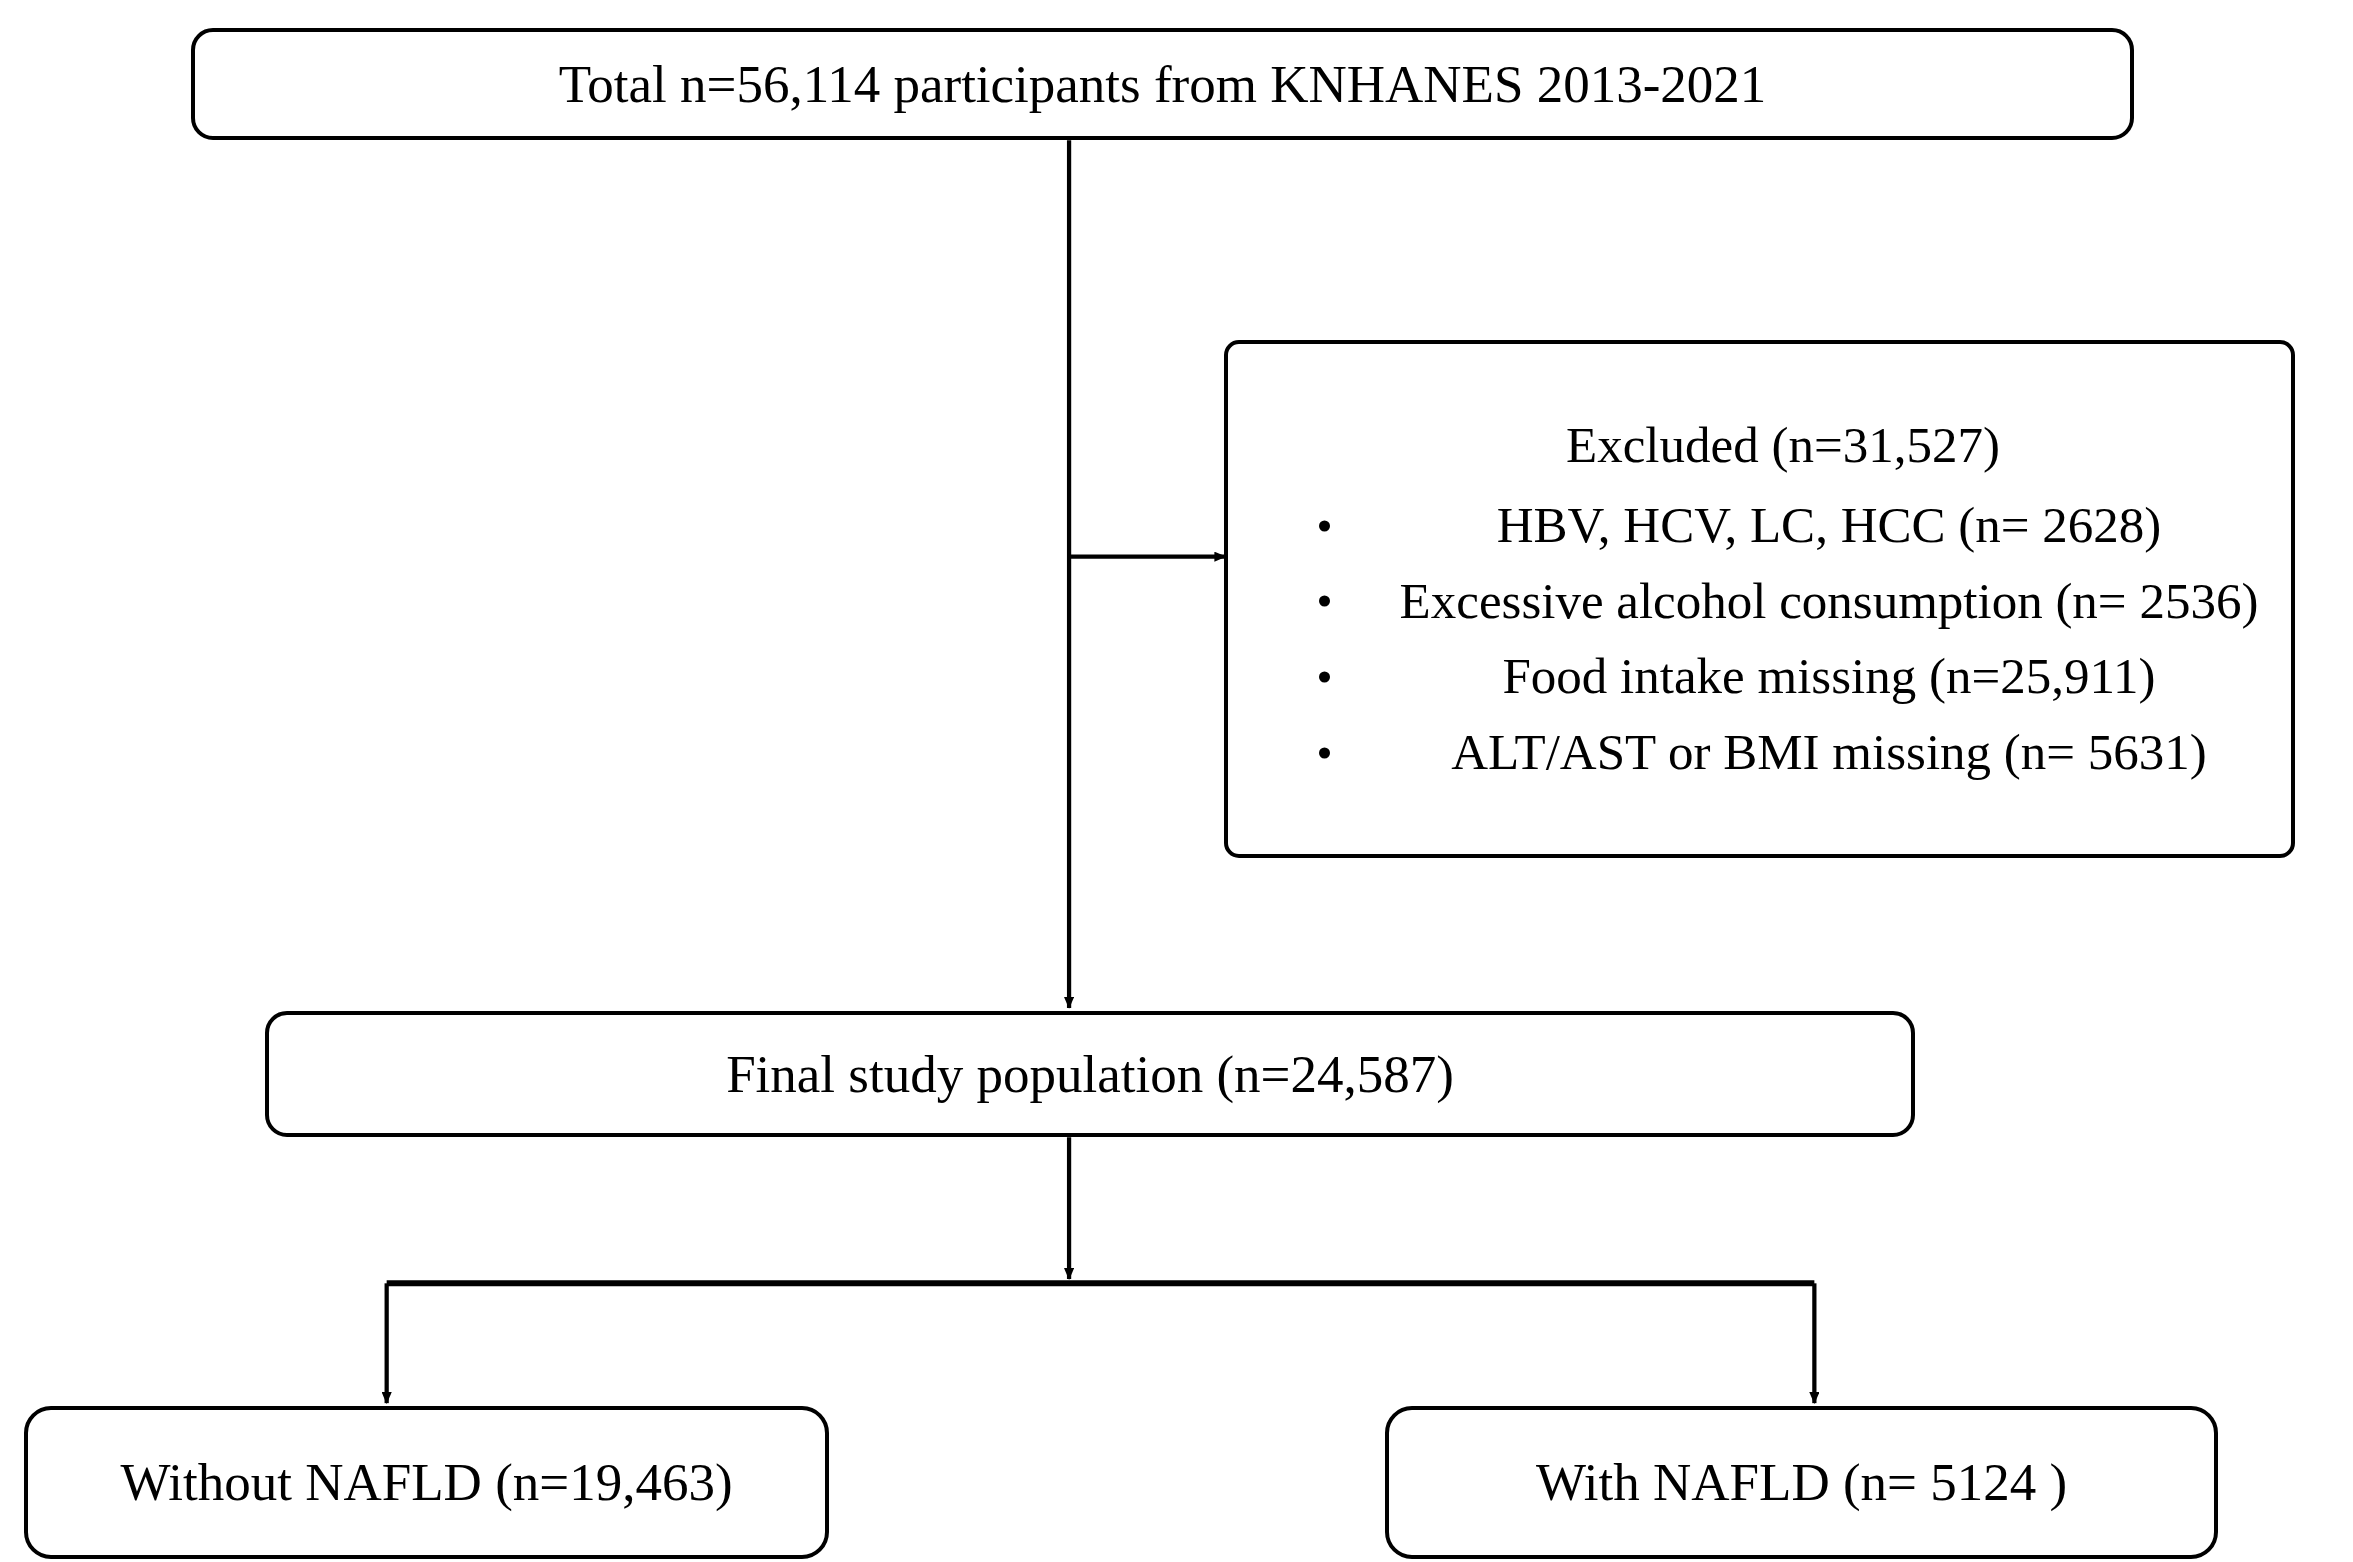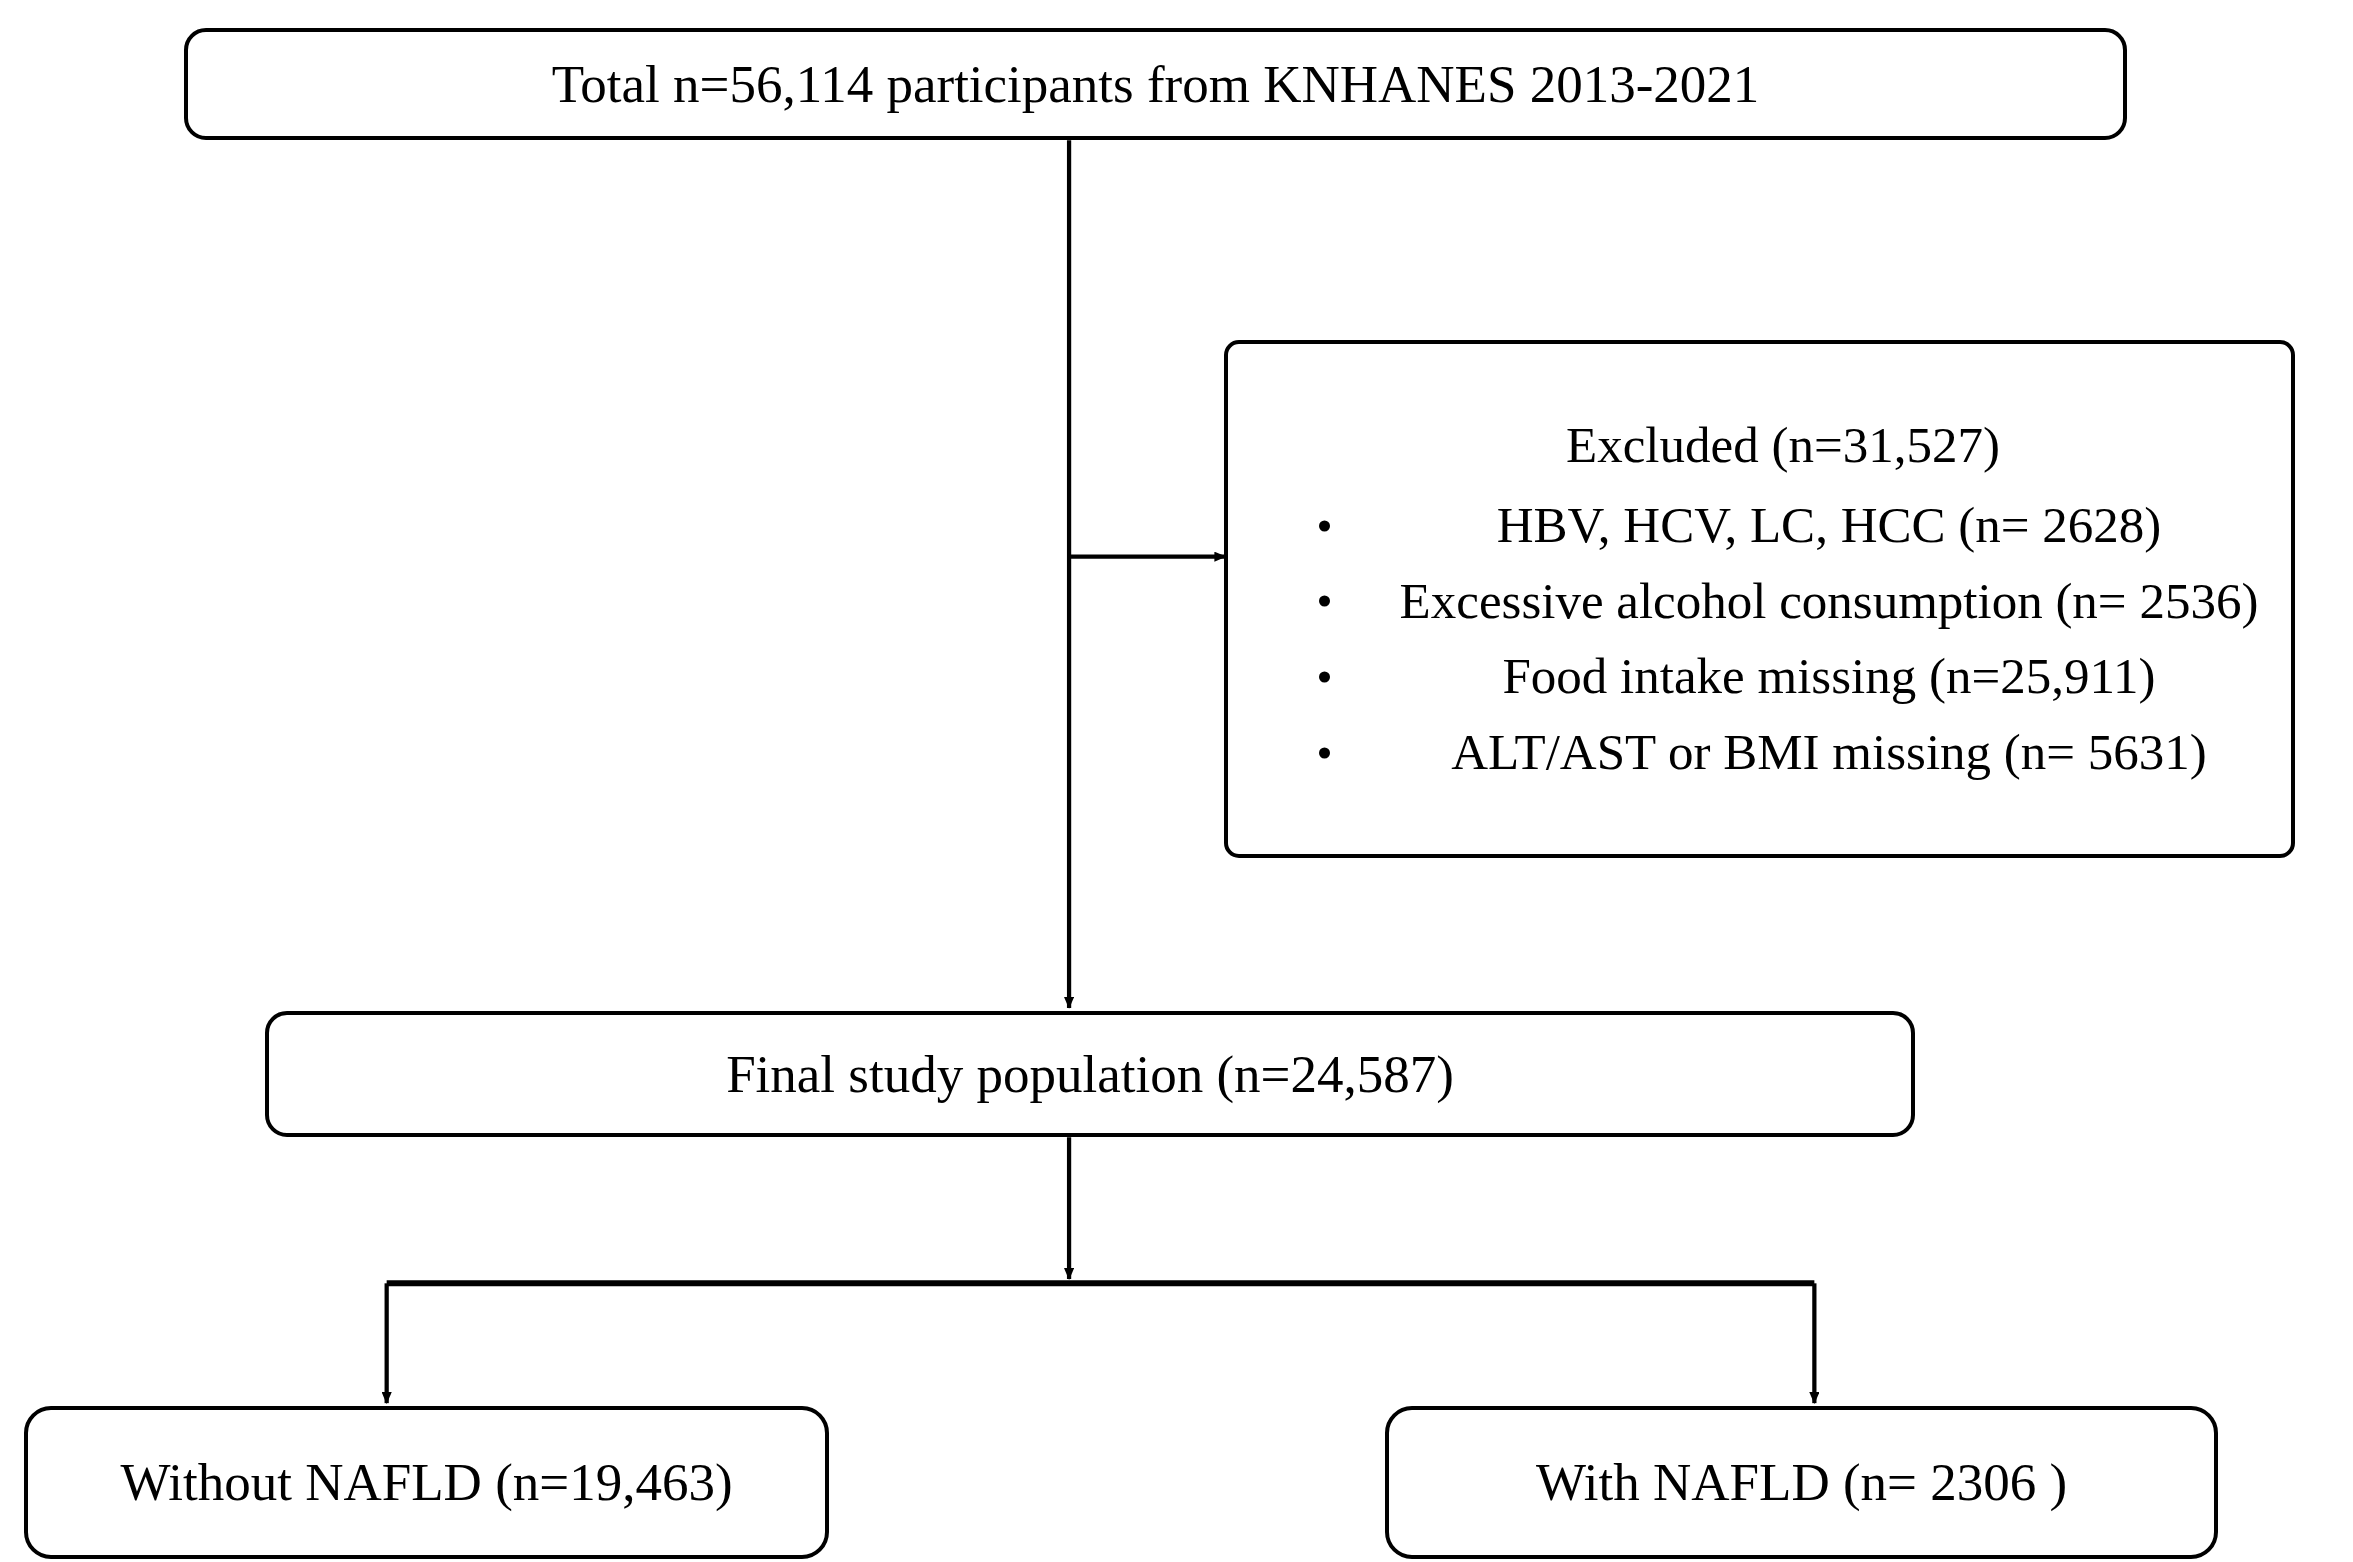--- a/index.html
+++ b/index.html
@@ -32,21 +32,21 @@
     border: 4.2px solid #000000;
     display: flex;
     align-items: center;
     justify-content: center;
     text-align: center;
     line-height: 1.25;
   }
 
   
   #node-total {
-    left: 184px;  top: 28px;
+    left: 191px;  top: 28px;
     width: 1943px; height: 112px;
     border-radius: 22px;
     font-size: 53px;
   }
   #node-excluded {
     left: 1224px; top: 340px;
     width: 1071px; height: 518px;
     border-radius: 15px;
     display: block;
     padding: 4px;
@@ -156,17 +156,17 @@
 
   <div class="node" id="node-final">
     <span>Final study population (n=24,587)</span>
   </div>
 
   <div class="node" id="node-without">
     <span>Without NAFLD (n=19,463)</span>
   </div>
 
   <div class="node" id="node-with">
-    <span>With NAFLD (n= 2306 )</span>
+    <span>With NAFLD (n= 5124 )</span>
   </div>
 
 </div>
 
 
 </body></html>

